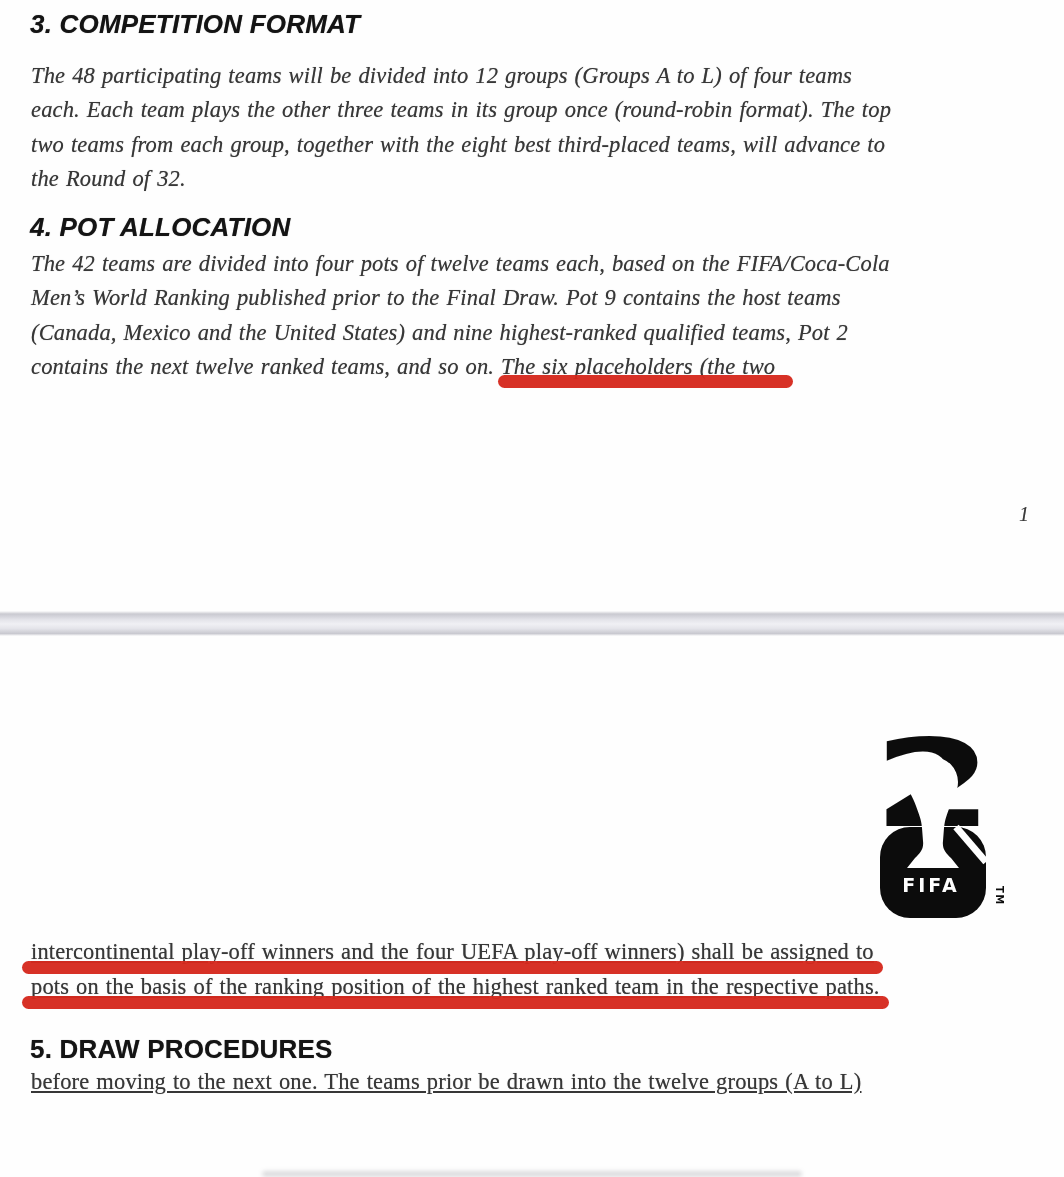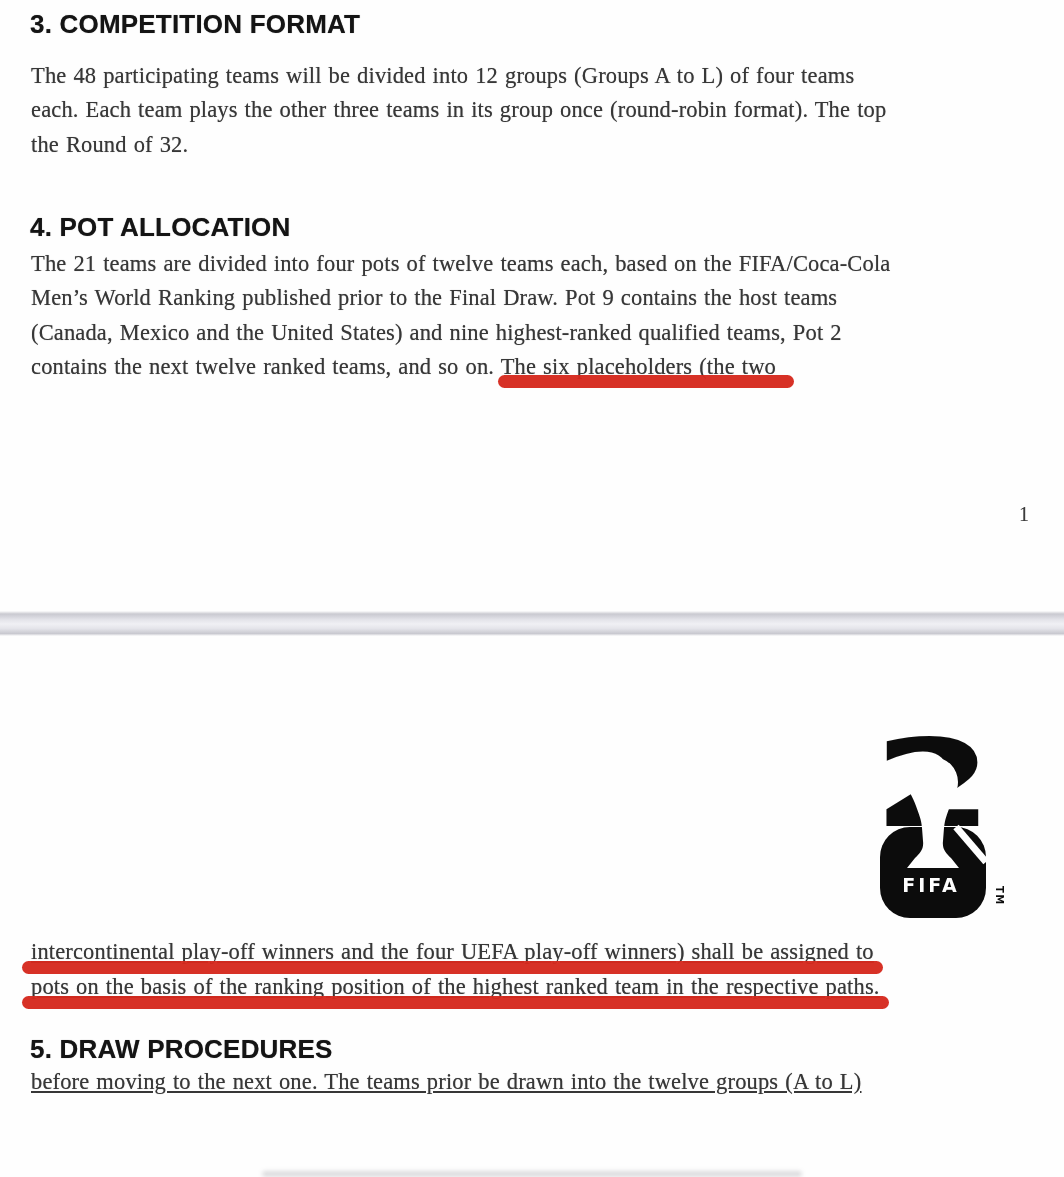--- a/index.html
+++ b/index.html
@@ -10,21 +10,21 @@
   *{margin:0;padding:0;box-sizing:border-box;}
   html,body{background:#fdfdfd;}
   .doc{
     position:relative;
     width:1064px;height:1177px;
     background:#fefefe;
     overflow:hidden;
     font-family:"Liberation Serif", serif;
   }
   .page{position:absolute;left:0;width:1064px;}
-  .page1{top:0;height:611px;background:#fefefe;}
+  .page1{top:0;height:611px;background:#fefefe;font-style:italic;}
   .page2{top:636px;height:541px;background:#fefefe;}
   .h{
     position:absolute;left:30px;
     font-family:"Liberation Sans", sans-serif;
     font-weight:bold;font-size:26px;line-height:1;
     color:var(--heading-text);
     letter-spacing:.2px;white-space:nowrap;
     text-shadow:0 0 .8px rgba(0,0,0,.55);
   }
   .para{
@@ -70,27 +70,28 @@
 
 <div class="doc">
 
   <section class="page page1">
 
     <h2 class="h" style="top:11px">3. COMPETITION FORMAT</h2>
 
     <div class="para lh34" style="top:59px">
       <div class="ln">The 48 participating teams will be divided into 12 groups (Groups A to L) of four teams</div>
       <div class="ln">each. Each team plays the other three teams in its group once (round-robin format). The top</div>
+      <div class="ln">two teams from each group, together with the eight best third-placed teams, will advance to</div>
       <div class="ln">the Round of 32.</div>
     </div>
 
     <h2 class="h" style="top:214px">4. POT ALLOCATION</h2>
 
     <div class="para lh34" style="top:247px">
-      <div class="ln">The 21 teams are divided into four pots of twelve teams each, based on the FIFA/Coca-Cola</div>
+      <div class="ln">The 42 teams are divided into four pots of twelve teams each, based on the FIFA/Coca-Cola</div>
       <div class="ln">Men’s World Ranking published prior to the Final Draw. Pot 9 contains the host teams</div>
       <div class="ln">(Canada, Mexico and the United States) and nine highest-ranked qualified teams, Pot 2</div>
       <div class="ln"><span>contains the next twelve ranked teams, and so on. </span><span class="redline">The six placeholders (the two</span></div>
     </div>
 
     <div class="pagenum">1</div>
   </section>
 
   <div class="pagegap"></div>
 

